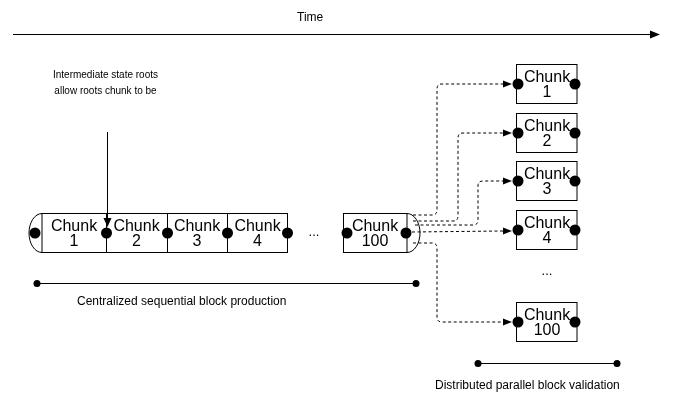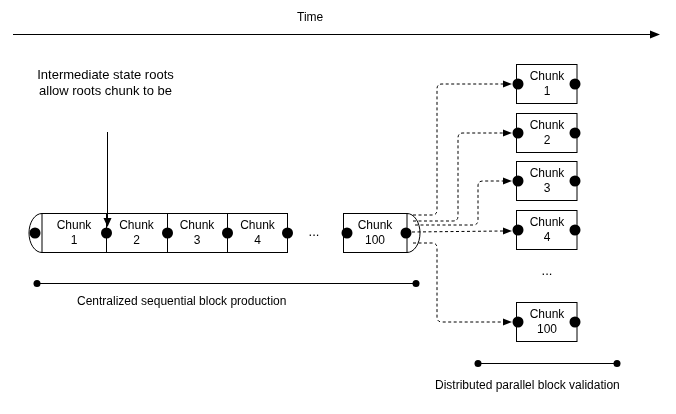--- a/index.html
+++ b/index.html
@@ -7,34 +7,34 @@
     position:relative;
     width:676px;height:414px;
     background:#fff;
     font-family:"Liberation Sans", sans-serif;
     color:#000;
     overflow:hidden;
   }
   .canvas svg{position:absolute;left:0;top:0;}
   .lbl{
     position:absolute;
-    font-size:12px;line-height:15px;
+    font-size:16px;line-height:15px;
     text-align:center;
     white-space:nowrap;
   }
   .lbl span{display:block;}
   .caption{
     position:absolute;
     font-size:12px;line-height:16px;
     white-space:nowrap;
   }
   .annotation{
     position:absolute;
     left:13px;top:67px;width:185px;
-    font-size:13px;line-height:16px;
+    font-size:10px;line-height:16px;
     text-align:center;
   }
   .ellipsis{
     position:absolute;
     font-size:13px;line-height:15px;
     text-align:center;
   }
 </style>
 </head>
 <body>

